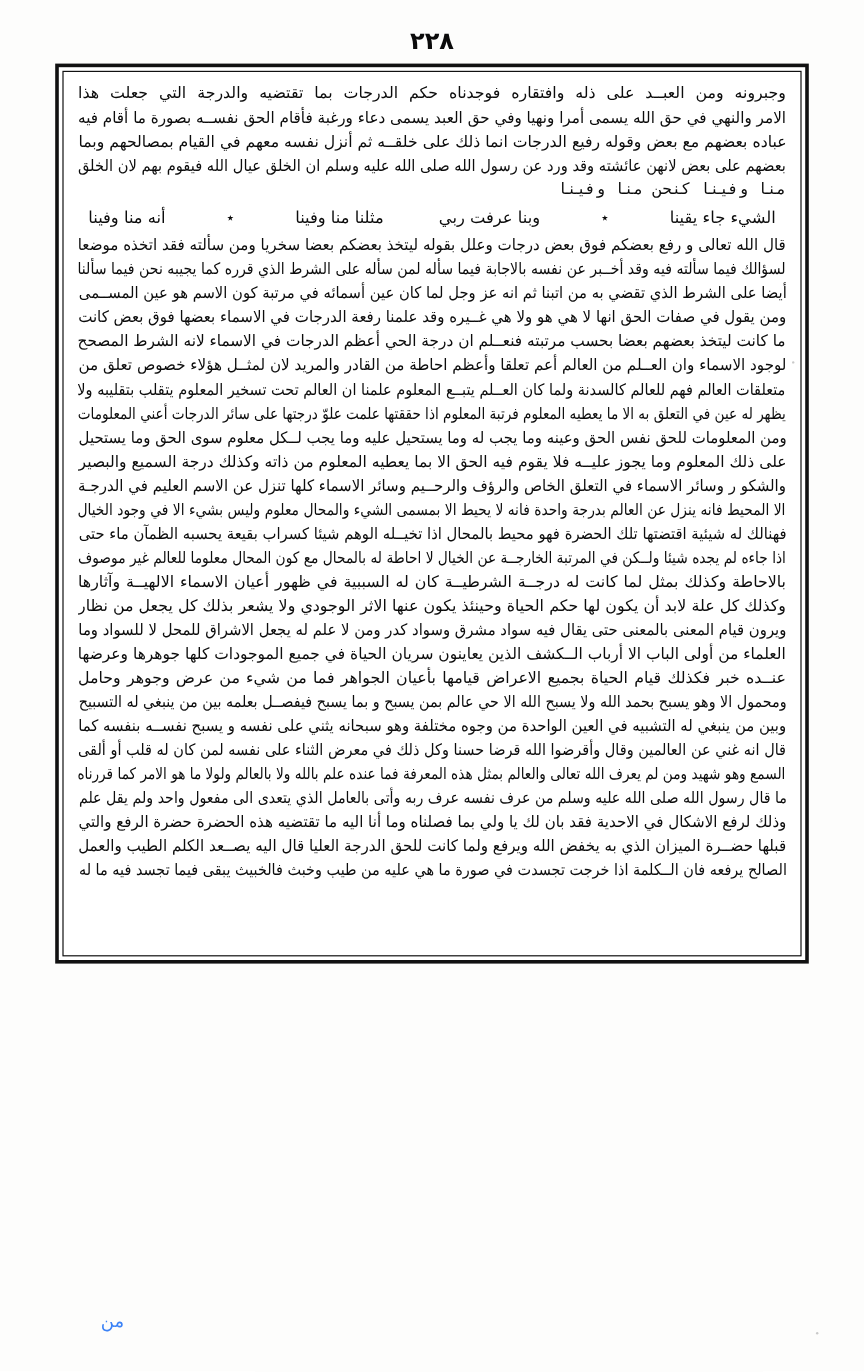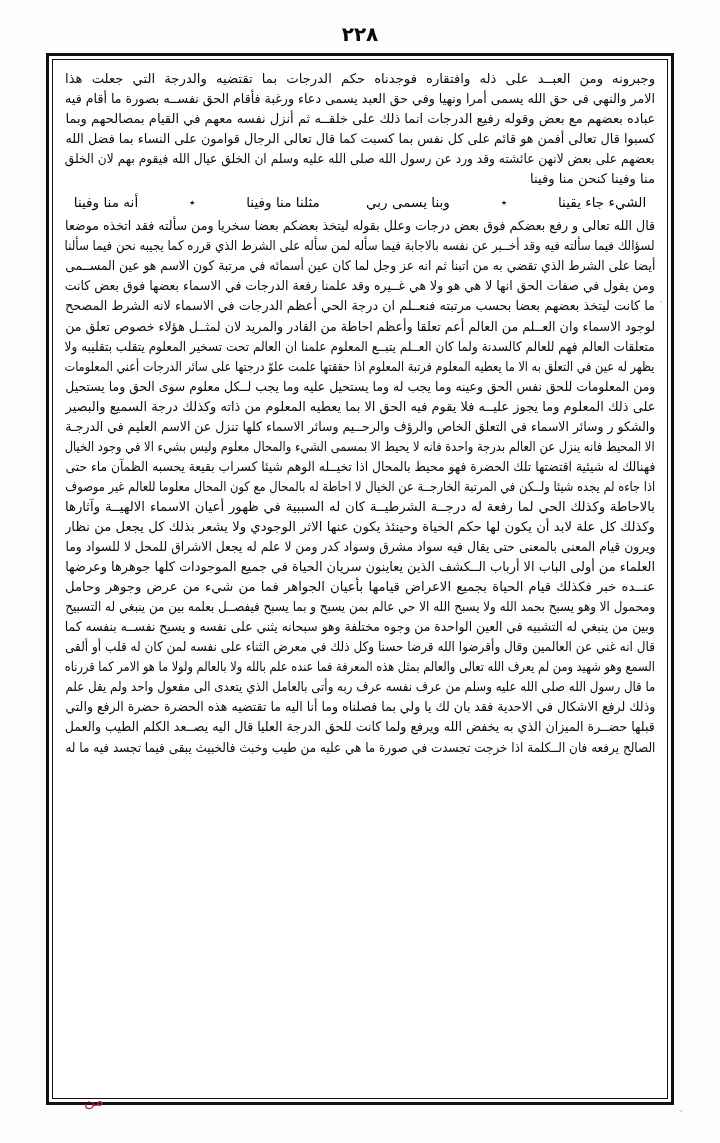--- a/index.html
+++ b/index.html
@@ -38,21 +38,21 @@
     font-family: "DejaVu Sans", sans-serif;
     direction: rtl;
   }
 
   
   .text-frame {
     position: absolute;
     top: 53px;
     left: 46px;
     width: 628px;
-    height: 1052px;
+    height: 750px;
     border: 3px solid #111;
     box-sizing: border-box;
     background: #fff;
   }
   .text-frame-inner {
     position: absolute;
     inset: 3px;
     border: 1px solid #111;
     box-sizing: border-box;
     background: #fff;
@@ -84,20 +84,21 @@
     display: inline-block;
     width: 100%;
     text-align: justify;
     text-align-last: justify;
   }
 
   
   .text-line.ragged,
   .text-line.ragged > span {
     text-align-last: right;
+    font-family: Liberation Mono, monospace;
   }
 
   
   .verse-block {
     direction: rtl;
     margin: 2px 0 1px 0;
     padding: 0 16px;
   }
   .verse-line {
     display: flex;
@@ -119,21 +120,21 @@
     position: relative;
     top: -1px;
   }
 
   
   .catchword {
     position: absolute;
     top: 1092px;
     left: 84px;
     font-size: 15px;
-    color: #be185d;
+    color: #3b82f6;
     direction: rtl;
     font-family: "DejaVu Sans", sans-serif;
   }
 
   
   .speck {
     position: absolute;
     background: #c9c9c9;
     border-radius: 50%;
     pointer-events: none;
@@ -146,50 +147,49 @@
 
   <div class="folio-number">٢٢٨</div>
 
   <div class="text-frame">
     <div class="text-frame-inner">
       <div class="body-block">
 
         <div class="text-line"><span>وجبرونه  ومن العبــد على ذله وافتقاره  فوجدناه حكم الدرجات بما تقتضيه والدرجة التي جعلت هذا</span></div>
         <div class="text-line"><span style="display: inline-block; width: auto; white-space: nowrap; transform-origin: right center; transform: scaleX(0.9593); text-align-last: right;">الامر والنهي في حق الله يسمى أمرا ونهيا وفي حق العبد يسمى دعاء ورغبة فأقام الحق نفســه بصورة ما أقام فيه</span></div>
         <div class="text-line"><span style="display: inline-block; width: auto; white-space: nowrap; transform-origin: right center; transform: scaleX(0.9909); text-align-last: right;">عباده بعضهم مع بعض وقوله رفيع الدرجات انما ذلك على خلقــه  ثم أنزل نفسه معهم في القيام بمصالحهم وبما</span></div>
-        <div class="text-line"><span style="display: inline-block; width: auto; white-space: nowrap; transform-origin: right center; transform: scaleX(0.9682); text-align-last: right;">كسبوا  قال تعالى  أفمن هو قائم على كل نفس بما كسبت  كما قال تعالى  الرجال قوامون على النساء بما فضل الله</span></div>
         <div class="text-line"><span style="display: inline-block; width: auto; white-space: nowrap; transform-origin: right center; transform: scaleX(0.9266); text-align-last: right;">بعضهم على بعض لانهن عائشته  وقد ورد عن رسول الله صلى الله عليه وسلم ان الخلق عيال الله فيقوم بهم لان الخلق</span></div>
         <div class="text-line ragged"><span>منا وفينا كنحن منا وفينا</span></div>
 
         <div class="verse-block">
           <div class="verse-line">
             <span class="hemistich">الشيء جاء يقينا</span>
             <span class="verse-sep">٭</span>
-            <span class="hemistich">وبنا يسمى ربي</span>
+            <span class="hemistich">وبنا عرفت ربي</span>
             <span class="hemistich">مثلنا منا وفينا</span>
             <span class="verse-sep">٭</span>
             <span class="hemistich">أنه منا وفينا</span>
           </div>
         </div>
 
         <div class="text-line"><span style="display: inline-block; width: auto; white-space: nowrap; transform-origin: right center; transform: scaleX(0.9545); text-align-last: right;">قال الله تعالى و رفع بعضكم فوق بعض درجات وعلل بقوله ليتخذ بعضكم بعضا سخريا ومن سألته فقد اتخذه موضعا</span></div>
         <div class="text-line"><span style="display: inline-block; width: auto; white-space: nowrap; transform-origin: right center; transform: scaleX(0.8931); text-align-last: right;">لسؤالك فيما سألته فيه  وقد أخــبر عن نفسه بالاجابة فيما سأله لمن سأله على الشرط الذي قرره كما يجيبه نحن فيما سألنا</span></div>
         <div class="text-line"><span style="display: inline-block; width: auto; white-space: nowrap; transform-origin: right center; transform: scaleX(0.933); text-align-last: right;">أيضا على الشرط الذي تقضي به من اتبنا ثم انه عز وجل لما  كان عين أسمائه في مرتبة  كون الاسم هو عين المســمى</span></div>
         <div class="text-line"><span style="display: inline-block; width: auto; white-space: nowrap; transform-origin: right center; transform: scaleX(0.9473); text-align-last: right;">ومن يقول في صفات الحق انها لا هي هو ولا هي غــيره  وقد علمنا رفعة الدرجات في الاسماء بعضها فوق بعض كانت</span></div>
         <div class="text-line"><span style="display: inline-block; width: auto; white-space: nowrap; transform-origin: right center; transform: scaleX(0.9689); text-align-last: right;">ما كانت ليتخذ بعضهم بعضا بحسب مرتبته فنعــلم ان درجة الحي أعظم الدرجات في الاسماء لانه الشرط المصحح</span></div>
         <div class="text-line"><span style="display: inline-block; width: auto; white-space: nowrap; transform-origin: right center; transform: scaleX(0.9575); text-align-last: right;">لوجود الاسماء وان العــلم من العالم أعم تعلقا وأعظم احاطة من القادر والمريد لان لمثــل هؤلاء خصوص تعلق من</span></div>
         <div class="text-line"><span style="display: inline-block; width: auto; white-space: nowrap; transform-origin: right center; transform: scaleX(0.9153); text-align-last: right;">متعلقات العالم فهم للعالم  كالسدنة ولما  كان العــلم يتبــع المعلوم علمنا ان العالم تحت تسخير المعلوم يتقلب بتقليبه ولا</span></div>
         <div class="text-line"><span style="display: inline-block; width: auto; white-space: nowrap; transform-origin: right center; transform: scaleX(0.8582); text-align-last: right;">يظهر له عين في التعلق به الا ما يعطيه المعلوم فرتبة المعلوم اذا حققتها علمت علوّ درجتها على سائر الدرجات أعني المعلومات</span></div>
         <div class="text-line"><span style="display: inline-block; width: auto; white-space: nowrap; transform-origin: right center; transform: scaleX(0.942); text-align-last: right;">ومن المعلومات للحق نفس الحق وعينه وما يجب له وما يستحيل عليه وما يجب لــكل معلوم سوى الحق وما يستحيل</span></div>
         <div class="text-line"><span style="display: inline-block; width: auto; white-space: nowrap; transform-origin: right center; transform: scaleX(0.9825); text-align-last: right;">على ذلك المعلوم وما يجوز عليــه فلا يقوم فيه  الحق الا بما يعطيه المعلوم من ذاته وكذلك درجة السميع والبصير</span></div>
         <div class="text-line"><span style="display: inline-block; width: auto; white-space: nowrap; transform-origin: right center; transform: scaleX(0.9465); text-align-last: right;">والشكو ر وسائر الاسماء في التعلق الخاص والرؤف والرحــيم وسائر الاسماء كلها تنزل عن الاسم العليم  في الدرجـة</span></div>
         <div class="text-line"><span style="display: inline-block; width: auto; white-space: nowrap; transform-origin: right center; transform: scaleX(0.8745); text-align-last: right;">الا المحيط فانه ينزل عن العالم بدرجة واحدة فانه لا يحيط الا بمسمى الشيء والمحال معلوم وليس بشيء الا في وجود الخيال</span></div>
         <div class="text-line"><span style="display: inline-block; width: auto; white-space: nowrap; transform-origin: right center; transform: scaleX(0.9344); text-align-last: right;">فهنالك له شيئية اقتضتها تلك الحضرة فهو محيط بالمحال اذا تخيــله الوهم شيئا  كسراب بقيعة يحسبه الظمآن ماء حتى</span></div>
         <div class="text-line"><span style="display: inline-block; width: auto; white-space: nowrap; transform-origin: right center; transform: scaleX(0.8698); text-align-last: right;">اذا جاءه لم يجده شيئا ولــكن في المرتبة الخارجــة عن الخيال لا احاطة له بالمحال مع كون المحال معلوما للعالم غير موصوف</span></div>
-        <div class="text-line"><span>بالاحاطة وكذلك الحي لما  رفعة له درجــة الشرطيــة كان له السببية في ظهور أعيان الاسماء الالهيــة وآثارها</span></div>
+        <div class="text-line"><span>بالاحاطة وكذلك بمثل لما  كانت له درجــة الشرطيــة كان له السببية في ظهور أعيان الاسماء الالهيــة وآثارها</span></div>
         <div class="text-line"><span>وكذلك كل علة لابد أن يكون لها حكم  الحياة وحينئذ يكون عنها الاثر الوجودي ولا يشعر بذلك كل يجعل من نظار</span></div>
         <div class="text-line"><span style="display: inline-block; width: auto; white-space: nowrap; transform-origin: right center; transform: scaleX(0.9373); text-align-last: right;">ويرون قيام المعنى بالمعنى حتى يقال فيه سواد مشرق وسواد كدر ومن لا علم له يجعل الاشراق للمحل لا للسواد  وما</span></div>
         <div class="text-line"><span style="display: inline-block; width: auto; white-space: nowrap; transform-origin: right center; transform: scaleX(0.9782); text-align-last: right;">العلماء من أولى الباب الا أرباب الــكشف الذين يعاينون سريان الحياة في جميع الموجودات كلها جوهرها وعرضها</span></div>
         <div class="text-line"><span>عنــده  خبر فكذلك قيام الحياة بجميع الاعراض قيامها بأعيان الجواهر فما من شيء من عرض وجوهر وحامل</span></div>
         <div class="text-line"><span style="display: inline-block; width: auto; white-space: nowrap; transform-origin: right center; transform: scaleX(0.9046); text-align-last: right;">ومحمول الا وهو يسبح بحمد الله ولا يسبح الله الا حي عالم بمن يسبح و بما يسبح فيفصــل بعلمه بين من ينبغي له التسبيح</span></div>
         <div class="text-line"><span style="display: inline-block; width: auto; white-space: nowrap; transform-origin: right center; transform: scaleX(0.9398); text-align-last: right;">وبين من ينبغي له التشبيه في العين الواحدة من وجوه مختلفة وهو سبحانه يثني على نفسه و يسبح نفســه  بنفسه  كما</span></div>
         <div class="text-line"><span style="display: inline-block; width: auto; white-space: nowrap; transform-origin: right center; transform: scaleX(0.9147); text-align-last: right;">قال انه غني عن العالمين وقال وأقرضوا الله قرضا حسنا وكل ذلك في معرض الثناء على نفسه لمن كان له قلب أو ألقى</span></div>
         <div class="text-line"><span style="display: inline-block; width: auto; white-space: nowrap; transform-origin: right center; transform: scaleX(0.8628); text-align-last: right;">السمع وهو شهيد ومن لم يعرف الله تعالى والعالم بمثل هذه المعرفة فما عنده  علم بالله ولا بالعالم ولولا ما هو الامر كما قررناه</span></div>
         <div class="text-line"><span style="display: inline-block; width: auto; white-space: nowrap; transform-origin: right center; transform: scaleX(0.8974); text-align-last: right;">ما قال رسول الله صلى الله عليه وسلم من عرف نفسه عرف ربه وأتى بالعامل الذي يتعدى الى مفعول واحد ولم يقل علم</span></div>
         <div class="text-line"><span style="display: inline-block; width: auto; white-space: nowrap; transform-origin: right center; transform: scaleX(0.9511); text-align-last: right;">وذلك لرفع الاشكال في الاحدية فقد بان لك يا ولي بما فصلناه وما أنا اليه ما تقتضيه هذه الحضرة حضرة الرفع  والتي</span></div>

